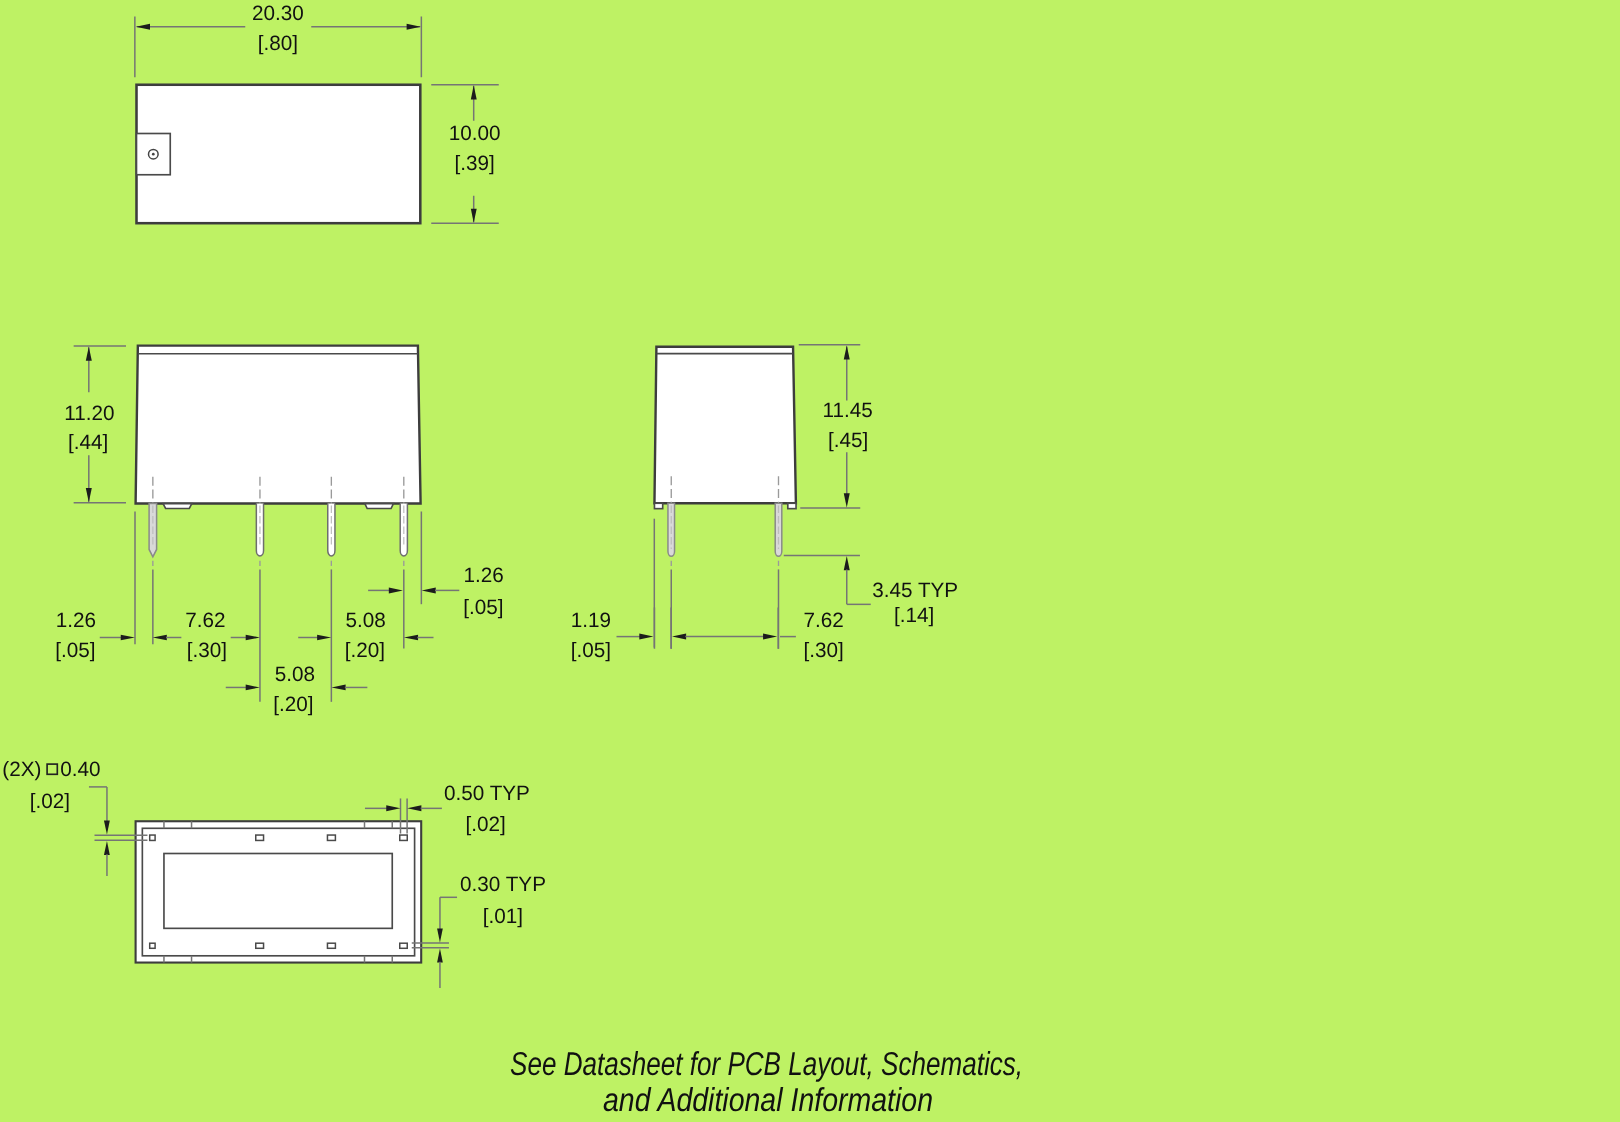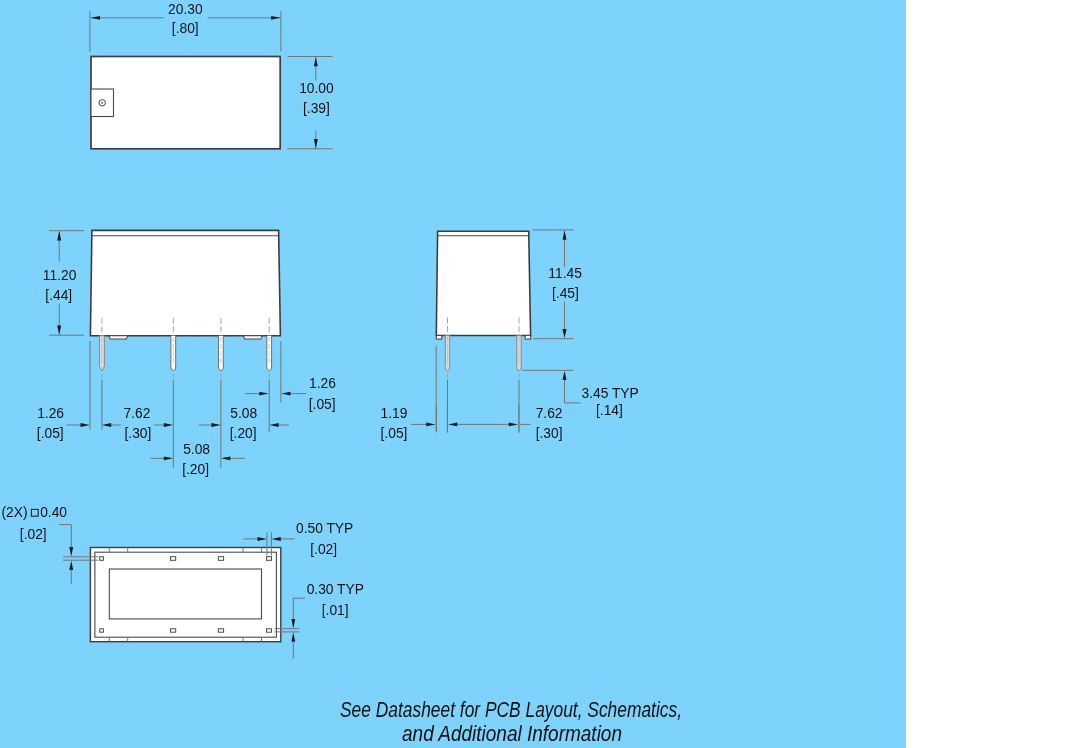--- a/index.html
+++ b/index.html
@@ -1,16 +1,16 @@
 <!DOCTYPE html>
 <html><head>
 <meta charset="utf-8">
 <style>
 html,body{margin:0;padding:0;background:#ffffff;}
-.page{width:906px;height:748px;position:relative;overflow:hidden;background:#7dd3fc;}
+.page{width:1080px;height:748px;position:relative;overflow:hidden;background:#bef264;}
 svg{display:block;}
 line.thin{stroke:#757575;stroke-width:1;}
 line.med{stroke:#4a4a4a;stroke-width:1.1;}
 .medp{stroke:#4a4a4a;stroke-width:1.1;}
 line.cl{stroke:#9a9a9a;stroke-width:0.9;stroke-dasharray:6 2.5;}
 line.clin{stroke:#bdbdbd;stroke-width:0.8;stroke-dasharray:5 2;}
 .body{fill:#fff;stroke:#3d3d3d;stroke-width:1.7;}
 .body2{stroke:#3d3d3d;stroke-width:1.4;}
 .bodyp{stroke:#3d3d3d;stroke-width:1.6;}
 .pad{stroke:#4a4a4a;stroke-width:1;}

